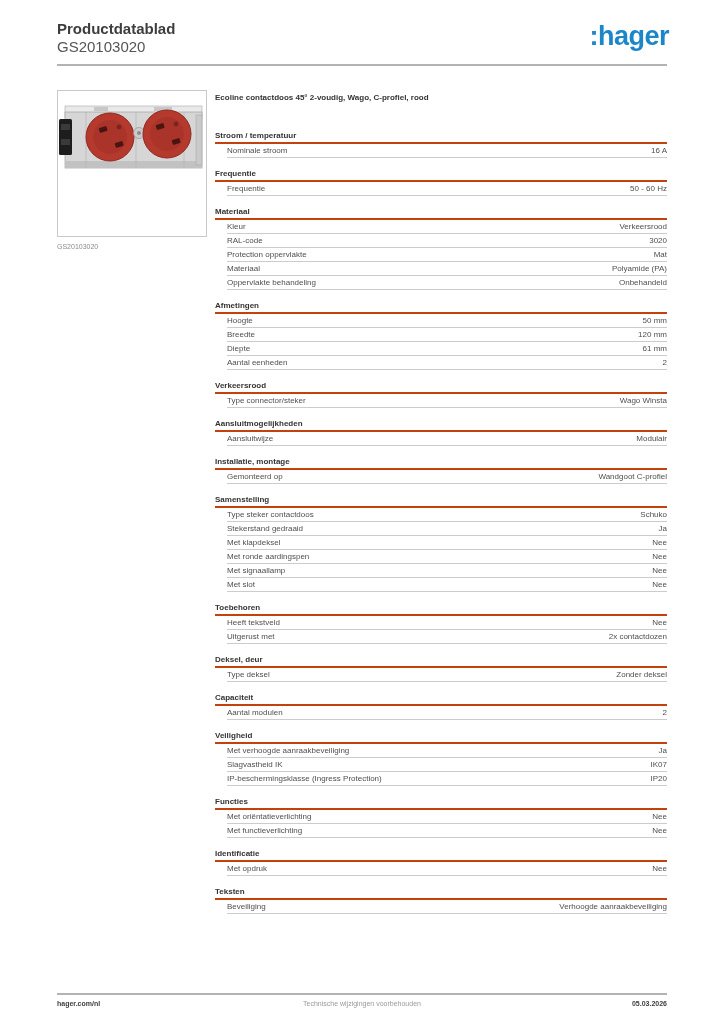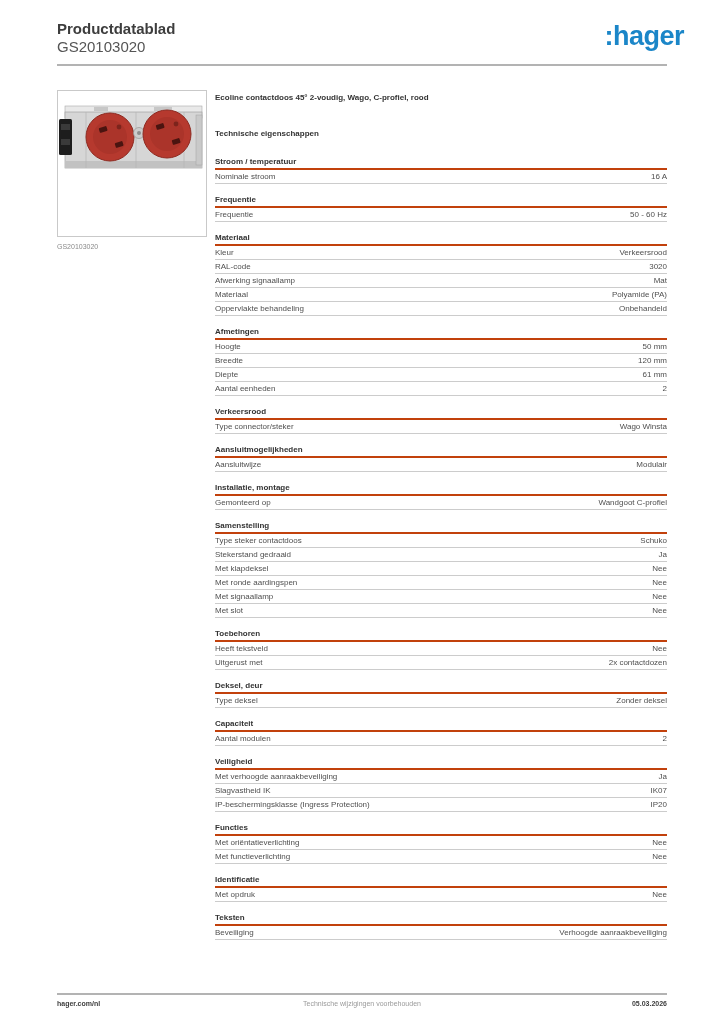--- a/index.html
+++ b/index.html
@@ -11,21 +11,21 @@
   }
   .page {
     position: relative;
     width: 724px;
     height: 1024px;
     background: #ffffff;
     overflow: hidden;
   }
 
   
-  .header { position: absolute; top: 20px; left: 57px; right: 40px; }
+  .header { position: absolute; top: 20px; left: 57px; right: 55px; }
   .doc-title { font-size: 15px; font-weight: bold; color: #3d3d3d; line-height: 18px; }
   .doc-ref { font-size: 15px; font-weight: normal; color: #555555; line-height: 18px; }
   .brand-logo {
     position: absolute; top: 3px; right: 0;
     font-size: 27px; font-weight: bold; letter-spacing: -0.5px;
     color: var(--brand-blue, #1b86c8);
     line-height: 27px;
     text-align: center;
   }
   .header-rule { position: absolute; top: 64px; left: 57px; right: 57px; height: 2px; background: #b3b3b3; }
@@ -49,20 +49,21 @@
   .section-title {
     font-size: 8px; font-weight: bold; color: #333333;
     line-height: 8px; padding: 3px 0 2px;
     border-bottom: 2px solid #c2410c;
   }
   .row {
     display: flex; justify-content: space-between; align-items: baseline;
     font-size: 8px; color: #4f4f4f;
     line-height: 8px; padding: 3px 0 2px;
     border-bottom: 1px solid #cccccc;
+    margin-left: 12px;
   }
   .row-label { text-align: left; padding-right: 8px; }
   .row-value { text-align: right; white-space: nowrap; }
 
   
   .footer-rule { position: absolute; left: 57px; right: 57px; top: 993px; height: 2px; background: #b3b3b3; }
   .footer { position: absolute; left: 57px; right: 57px; top: 1000px; height: 12px; font-size: 7px; }
   .footer-left { position: absolute; left: 0; top: 0; font-weight: bold; color: #3d3d3d; }
   .footer-center { position: absolute; left: 0; right: 0; top: 0; text-align: center; color: #9a9a9a; }
   .footer-right { position: absolute; right: 0; top: 0; font-weight: bold; color: #3d3d3d; }
@@ -112,21 +113,20 @@
       <rect x="114" y="48" width="8" height="5" rx="1" transform="rotate(-18 118 50)" fill="#4a1410"></rect>
       <circle cx="118" cy="33" r="2.4" fill="#7c241c"></circle>
 
       <rect x="138" y="24" width="6" height="50" fill="#c9c9c9" stroke="#a2a2a2" stroke-width="0.5"></rect>
     </svg>
   </div>
   <div class="figure-caption">GS20103020</div>
 
   <div class="spec-col">
     <div class="product-title">Ecoline contactdoos 45° 2-voudig, Wago, C-profiel, rood</div>
-    <div class="tech-heading">Technische eigenschappen</div>
     <div id="sections">
         <div class="section">
           <div class="section-title">Stroom / temperatuur</div>
           <div class="row">
             <span class="row-label">Nominale stroom</span>
             <span class="row-value">16 A</span>
           </div>
         </div>
         <div class="section">
           <div class="section-title">Frequentie</div>
@@ -139,21 +139,21 @@
           <div class="section-title">Materiaal</div>
           <div class="row">
             <span class="row-label">Kleur</span>
             <span class="row-value">Verkeersrood</span>
           </div>
           <div class="row">
             <span class="row-label">RAL-code</span>
             <span class="row-value">3020</span>
           </div>
           <div class="row">
-            <span class="row-label">Afwerking signaallamp</span>
+            <span class="row-label">Protection oppervlakte</span>
             <span class="row-value">Mat</span>
           </div>
           <div class="row">
             <span class="row-label">Materiaal</span>
             <span class="row-value">Polyamide (PA)</span>
           </div>
           <div class="row">
             <span class="row-label">Oppervlakte behandeling</span>
             <span class="row-value">Onbehandeld</span>
           </div>

